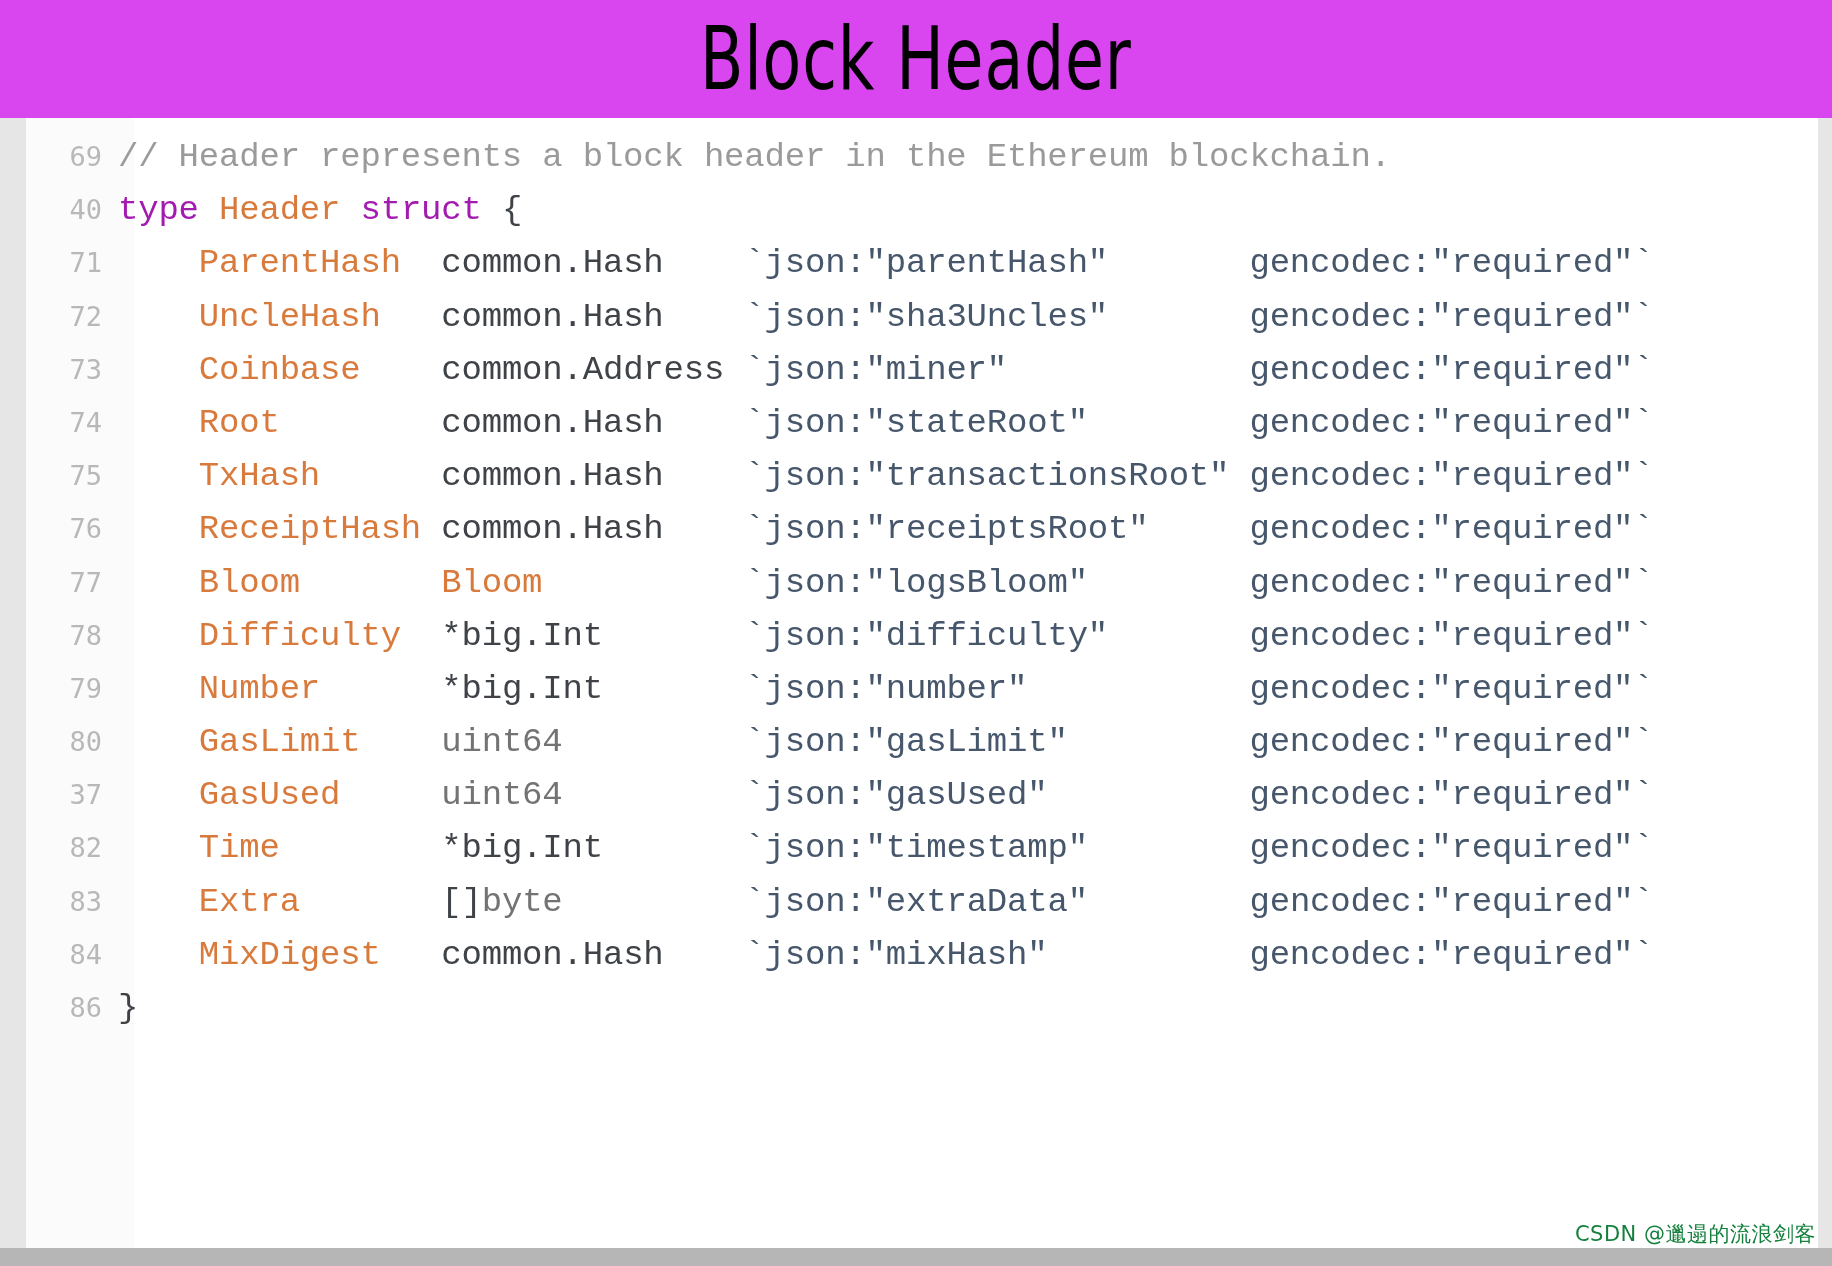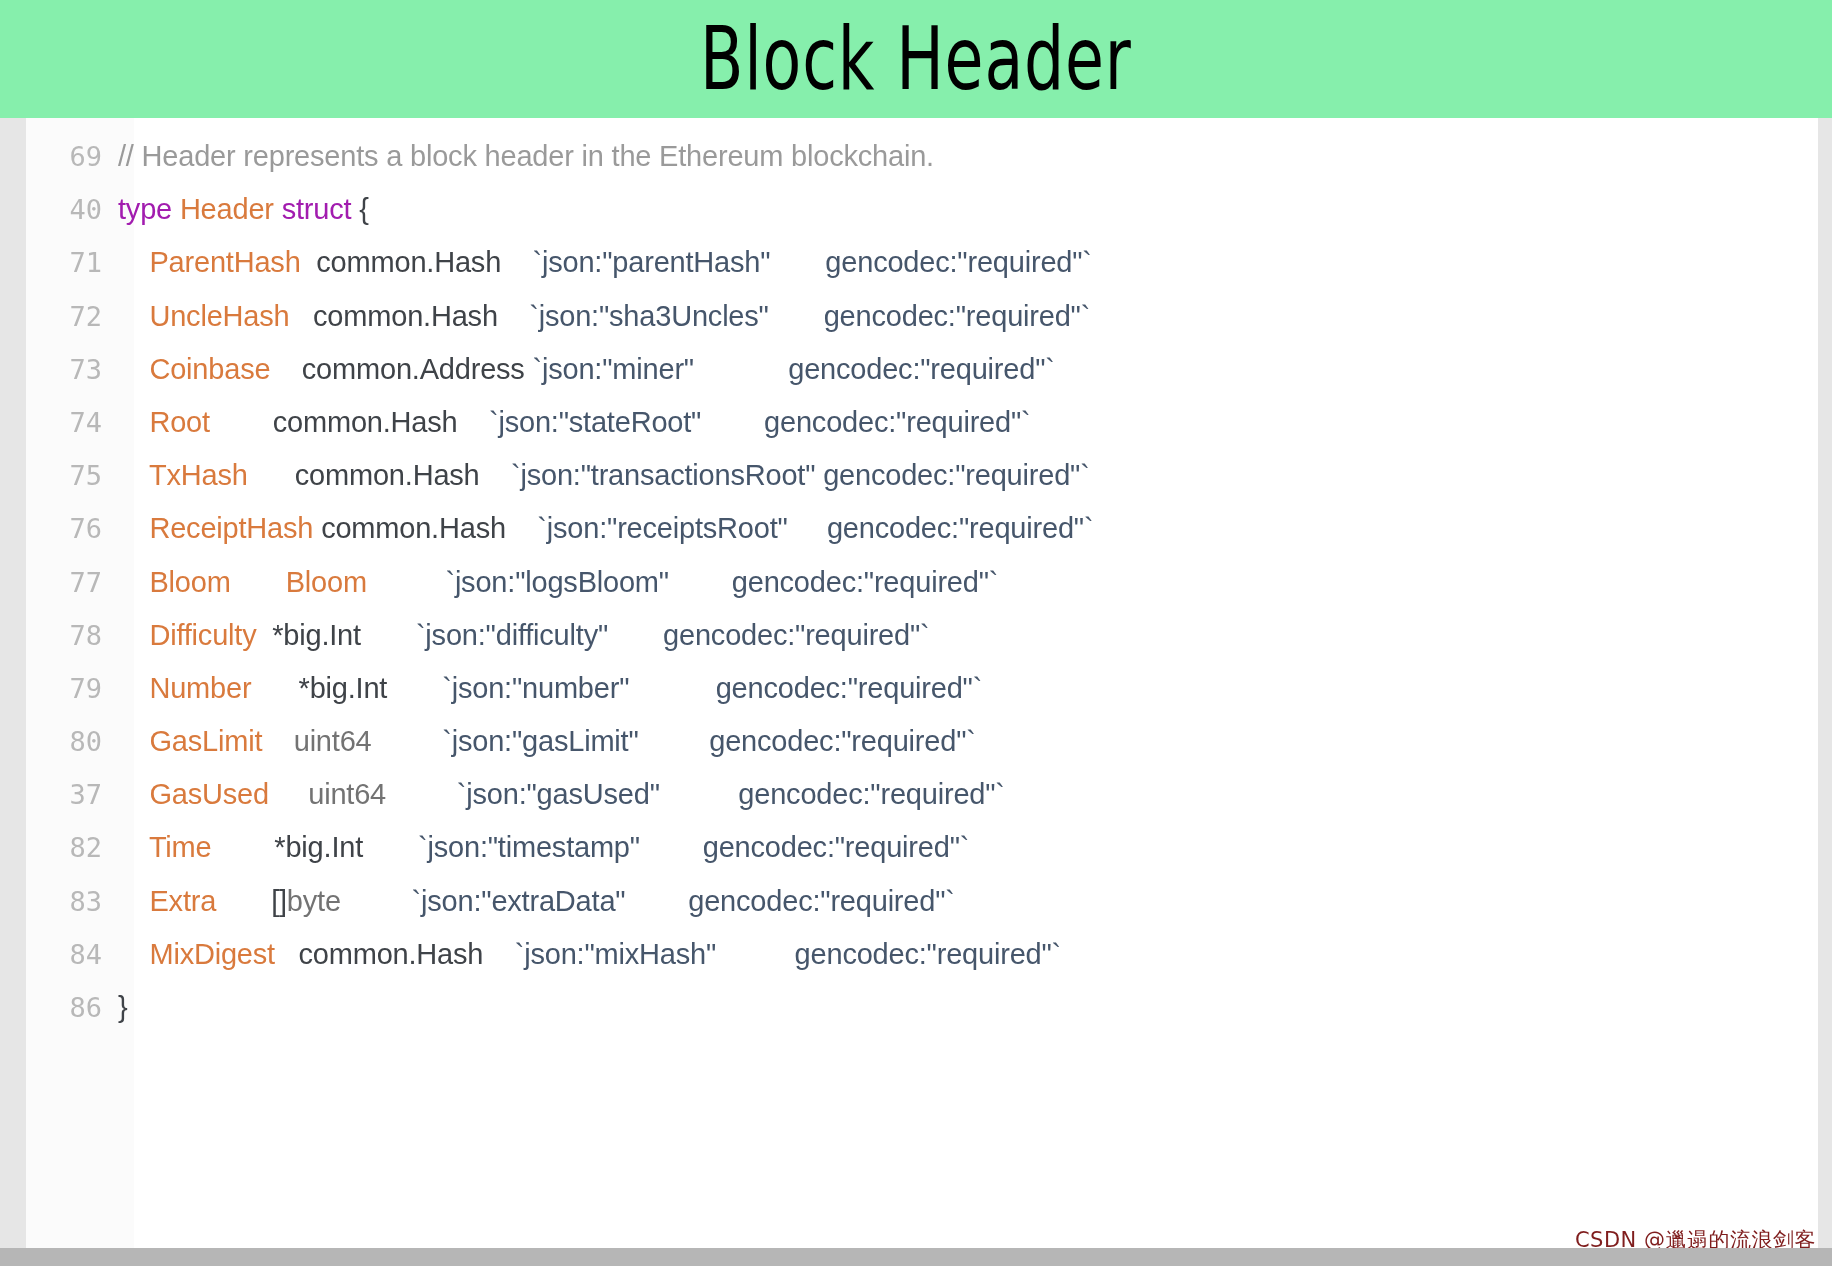--- a/index.html
+++ b/index.html
@@ -23,21 +23,21 @@
     box-sizing: border-box;
   }
 
   
   #title-band {
     position: absolute;
     left: 0;
     top: 0;
     width: 1832px;
     height: 118px;
-    background: #86efac;
+    background: #d946ef;
     display: flex;
     align-items: center;
     justify-content: center;
   }
   #title-text {
     font-family: "DejaVu Sans Condensed", "Liberation Sans Narrow", "Liberation Sans", sans-serif;
     font-size: 88px;
     font-weight: 300;
     font-stretch: condensed;
     color: #000000;
@@ -91,22 +91,22 @@
     text-align: right;
     padding-right: 16px;
     box-sizing: border-box;
     font-family: "DejaVu Sans Mono", "Liberation Mono", monospace;
     font-size: 27px;
     color: #b8b8b8;
     letter-spacing: 0px;
   }
 
   .src {
-    font-family: Liberation Sans, sans-serif;
-    font-size: 29px;
+    font-family: Liberation Mono, monospace;
+    font-size: 34px;
     color: #3f3f46;
     white-space: pre;
     letter-spacing: -0.2px;
   }
 
   
   .tok-comment  { color: #9a9a9a; }
   .tok-keyword  { color: #a21caf; }
   .tok-ident    { color: #d97a3d; }
   .tok-type     { color: #3f4348; }
@@ -120,24 +120,24 @@
     position: absolute;
     left: 0;
     bottom: 0;
     width: 1832px;
     height: 18px;
     background: #b6b6b6;
   }
   #watermark {
     position: absolute;
     right: 16px;
-    bottom: 12px;
+    bottom: 18px;
     font-family: "DejaVu Sans", "Liberation Sans", sans-serif;
     font-size: 21px;
-    color: #7f1d1d;
+    color: #15803d;
     white-space: nowrap;
     letter-spacing: 0.5px;
   }
 </style>
 </head>
 <body>
 
 <div id="slide">
 
   <div id="title-band">

